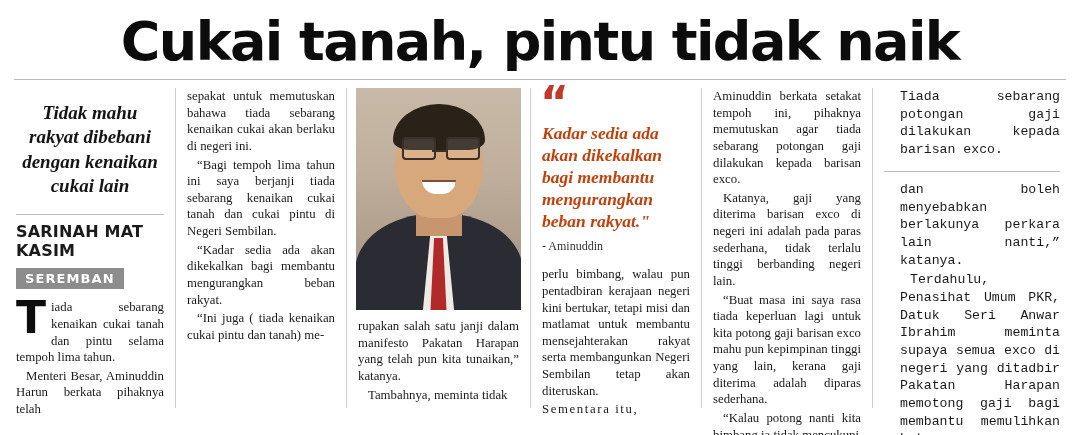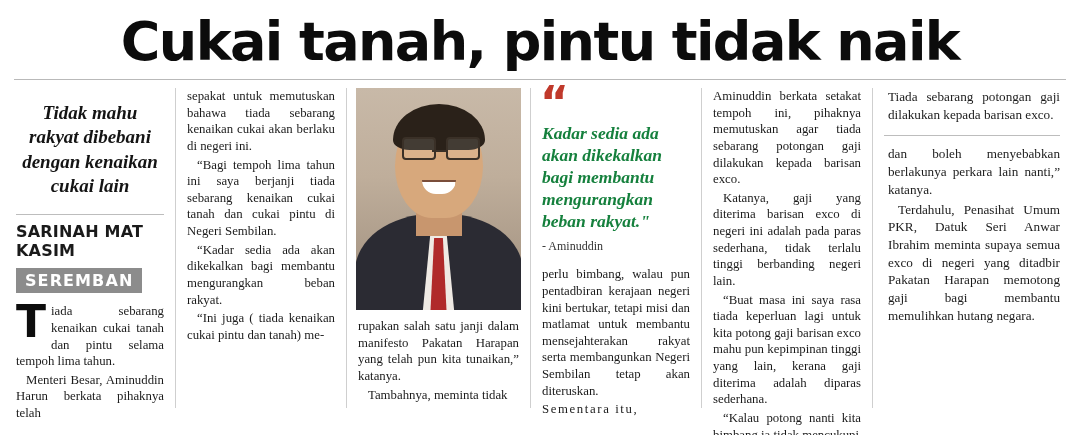--- a/index.html
+++ b/index.html
@@ -87,21 +87,21 @@
     letter-spacing: 0.2px;
     color: #1a1a1a;
     margin: 0 2px 8px 2px;
   }
   .placetag {
     display: inline-block;
     background: #8c8c8c;
     color: #ffffff;
     font-family: "DejaVu Sans", sans-serif;
     font-weight: bold;
-    font-size: 16px;
+    font-size: 13px;
     letter-spacing: 1.1px;
     padding: 3px 9px 3px 9px;
     margin: 0 0 10px 2px;
     text-align: center;
   }
   .body {
     font-family: "Liberation Serif", serif;
     font-size: 12.8px;
     line-height: 1.30;
     text-align: justify;
@@ -233,21 +233,21 @@
     color: #c0392b;
     height: 28px;
     margin: 2px 0 4px 0;
   }
   .pullquote {
     font-family: "Liberation Serif", serif;
     font-style: italic;
     font-weight: bold;
     font-size: 17.5px;
     line-height: 1.26;
-    color: #15803d;
+    color: #c2410c;
     margin: 0 2px;
   }
   .pq-attrib {
     font-family: "Liberation Serif", serif;
     font-size: 12px;
     color: #333333;
     margin: 7px 2px 12px 2px;
   }
 
   
@@ -268,21 +268,21 @@
     letter-spacing: 0.5px;
   }
   .info-body {
     font-family: "Liberation Serif", serif;
     font-size: 13.2px;
     line-height: 1.34;
     text-align: justify;
     color: #1b1b1b;
     margin: 0 2px;
   }
-  .info-body p { margin: 0 0 2px 4px; text-indent: 10px; }
+  .info-body p { margin: 0 0 2px 16px; text-indent: 10px; font-family: Liberation Mono, monospace; }
   .info-body p.noindent { text-indent: 0; }
   .info-rule {
     border-top: 1px solid #bdbdbd;
     margin: 12px 2px 9px 2px;
   }
   .spaced {
     letter-spacing: 1.6px;
   }
 </style>
 </head>

